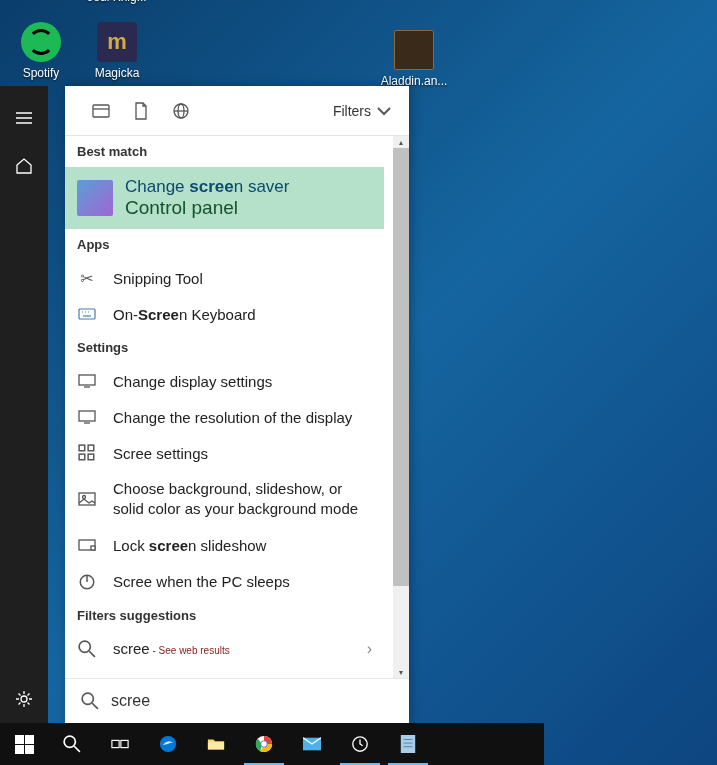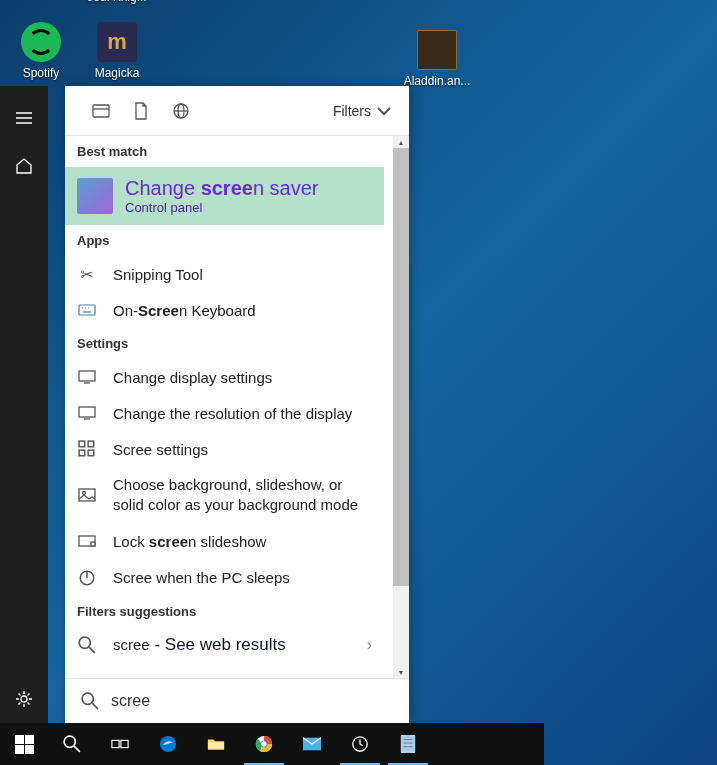--- a/index.html
+++ b/index.html
@@ -7,43 +7,43 @@
 .desktop{position:absolute;inset:0}
 .desktop-icon{position:absolute;width:74px;text-align:center;cursor:pointer}
 .desktop-icon .ic{width:40px;height:40px;margin:0 auto 4px}
 .desktop-icon .lbl{color:#fff;font-size:12px;text-shadow:0 1px 2px rgba(0,0,0,.8)}
 .spotify{left:4px;top:22px}
 .spotify .ic{background:#1db954;border-radius:50%;display:flex;align-items:center;justify-content:center}
 .spotify .ic::after{content:"";width:20px;height:20px;border:3px solid #000;border-radius:50%;border-left-color:transparent;border-right-color:transparent}
 .magicka{left:80px;top:22px}
 .magicka .ic{background:#2a2a50;border-radius:4px;display:flex;align-items:center;justify-content:center;color:#d4a84b;font-size:22px;font-weight:bold}
 .jedi{left:80px;top:-10px}
-.aladdin{left:400px;top:30px}
+.aladdin{left:377px;top:30px}
 .aladdin .ic{background:#3a2a1a;border:1px solid #8a6a3a;border-radius:2px}
 .sidebar{position:absolute;left:0;top:86px;width:48px;height:637px;background:#1f1f1f;display:flex;flex-direction:column;align-items:center;padding-top:8px}
 .sidebar .sic{width:48px;height:48px;display:flex;align-items:center;justify-content:center;color:#fff;cursor:pointer}
 .sidebar .spacer{flex:1}
 .search-panel{position:absolute;left:65px;top:86px;width:344px;height:637px;background:#fff;display:flex;flex-direction:column;box-shadow:2px 0 10px rgba(0,0,0,.3)}
 .sp-header{height:50px;display:flex;align-items:center;padding:0 16px;border-bottom:1px solid #e5e5e5}
 .sp-header .tab{width:40px;height:40px;display:flex;align-items:center;justify-content:center;cursor:pointer;color:#555}
 .sp-header .filters{margin-left:auto;font-size:14px;color:#333;cursor:pointer;display:flex;align-items:center;gap:4px}
 .sp-body{flex:1;overflow:hidden;position:relative}
 .sp-scroll{position:absolute;right:0;top:0;width:16px;height:100%;background:#f0f0f0}
 .sp-thumb{position:absolute;right:0;top:12px;width:16px;height:438px;background:#c0c0c0}
 .sp-arrow{position:absolute;right:0;width:16px;height:12px;background:#f0f0f0;display:flex;align-items:center;justify-content:center;font-size:8px;color:#555}
 .sp-content{padding-right:25px}
 .section-h{padding:8px 12px;font-size:13px;font-weight:600;color:#333}
 .best{background:#b5e0c9;padding:10px 12px;display:flex;align-items:center;gap:12px;cursor:pointer}
 .best .bic{width:36px;height:36px;background:linear-gradient(135deg,#5a9fd4,#a066d4);border-radius:2px}
-.best .bt{font-size:20px;color:#6d28d9}
-.best .bs{font-size:13px;color:#4c1d95}
+.best .bt{font-size:17px;color:#0c4a6e}
+.best .bs{font-size:19px;color:#14532d}
 .item{padding:8px 12px;display:flex;align-items:center;gap:16px;cursor:pointer}
 .item .iic{width:20px;height:20px;flex-shrink:0;display:flex;align-items:center;justify-content:center;color:#555}
 .item .it{font-size:15px;color:#222}
-.item .is{font-size:17px;color:#0f172a}
+.item .is{font-size:10px;color:#7f1d1d}
 .item .chev{margin-left:auto;color:#888}
 .search-box{height:45px;border-top:1px solid #e5e5e5;display:flex;align-items:center;padding:0 16px;gap:12px}
 .search-box input{flex:1;border:none;outline:none;font-size:16px;color:#333}
 @keyframes blink{50%{opacity:0}}
 .taskbar{position:absolute;left:0;bottom:0;width:544px;height:42px;background:#101010;display:flex;align-items:center}
 .taskbar .tbtn{width:48px;height:42px;display:flex;align-items:center;justify-content:center;cursor:pointer;color:#fff;position:relative}
 .taskbar .tbtn.active::after{content:"";position:absolute;bottom:0;left:4px;right:4px;height:2px;background:#76b9ed}
 .winlogo{display:grid;grid-template-columns:9px 9px;grid-template-rows:9px 9px;gap:1px}
 .winlogo span{background:#fff}
 svg{width:18px;height:18px}

